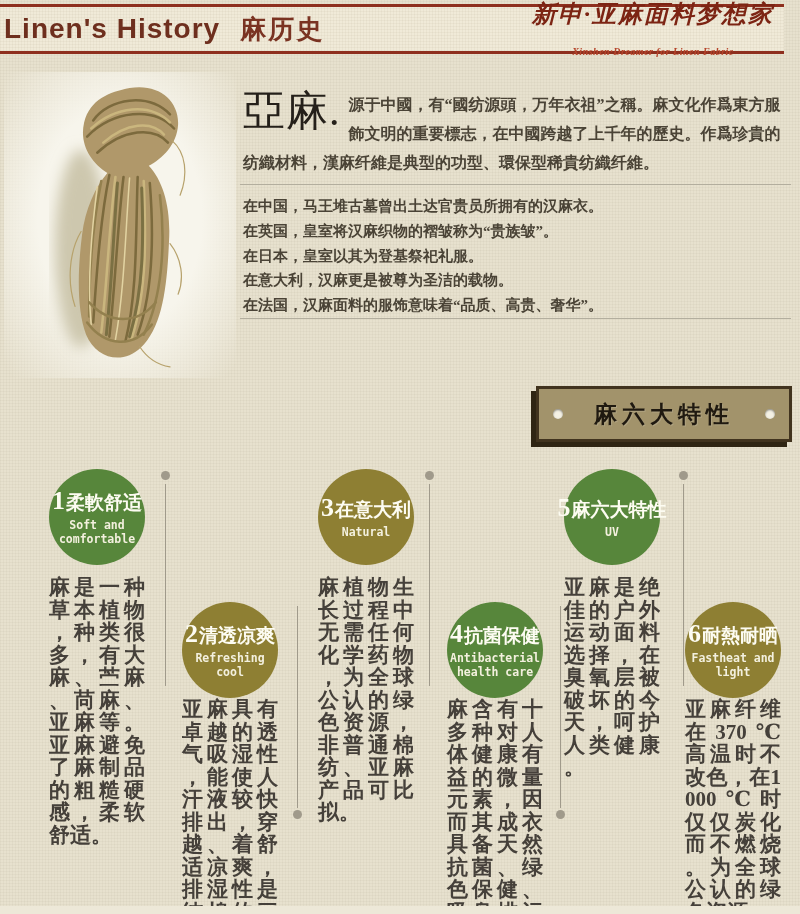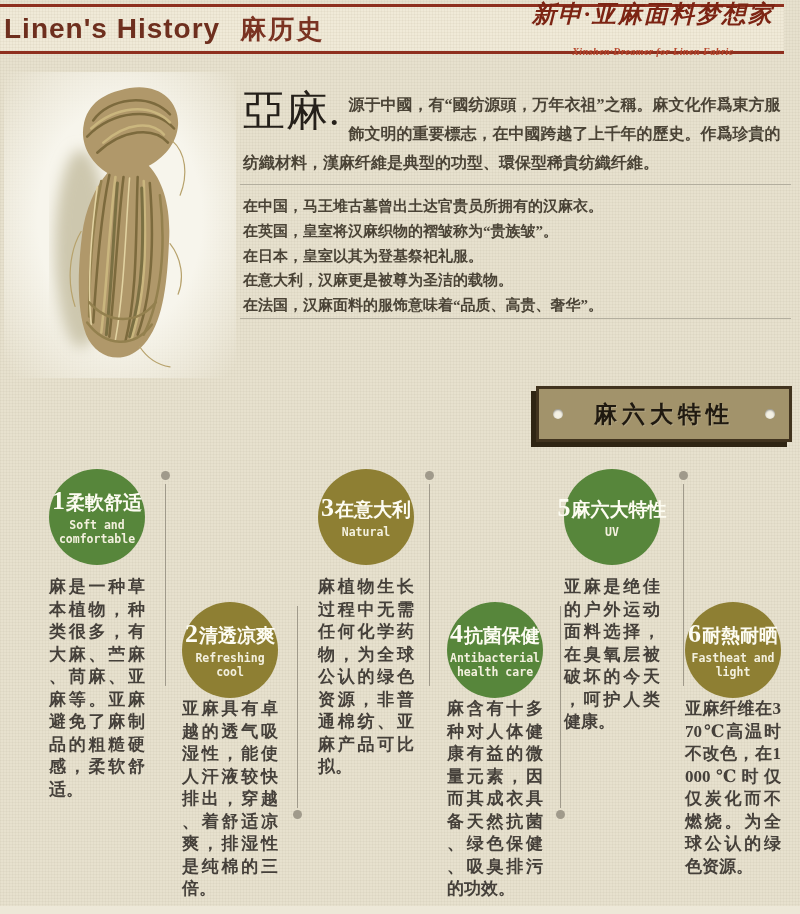--- a/index.html
+++ b/index.html
@@ -60,21 +60,21 @@
     width:96px;height:96px;border-radius:50%;
     display:flex;flex-direction:column;align-items:center;justify-content:center;
     color:#fdfcf2;text-align:center;
   }
   .fcol.hi .circle{margin-top:19px;}
   .fcol.lo .circle{margin-top:152px;}
   .ctitle{display:flex;align-items:baseline;justify-content:center;font-weight:bold;font-size:19px;letter-spacing:0px;white-space:nowrap;}
   .cnum{font-size:26px;font-weight:bold;margin-right:1px;line-height:1;}
   .csub{font-family:"DejaVu Sans Mono","Liberation Mono",monospace;font-size:11.5px;font-weight:bold;line-height:1.2;margin-top:3px;width:92px;color:#f3f0de;}
   .desc{
-    width:96px;font-size:17px;font-weight:bold;color:#45403a;
+    width:96px;font-size:21px;font-weight:bold;color:#45403a;
     line-height:22.5px;line-break:anywhere;word-break:break-all;text-align:justify;
   }
   .fcol.hi .desc{margin-top:11px;}
   .fcol.lo .desc{margin-top:0;}
   
   .vline{position:absolute;width:1px;background:#a09a8b;}
   .vdot{position:absolute;width:9px;height:9px;border-radius:50%;background:#a09a8b;}
   .bottom-strip{position:absolute;left:0;right:0;bottom:0;height:8px;background:#ede8d8;}
 </style>
 </head>

